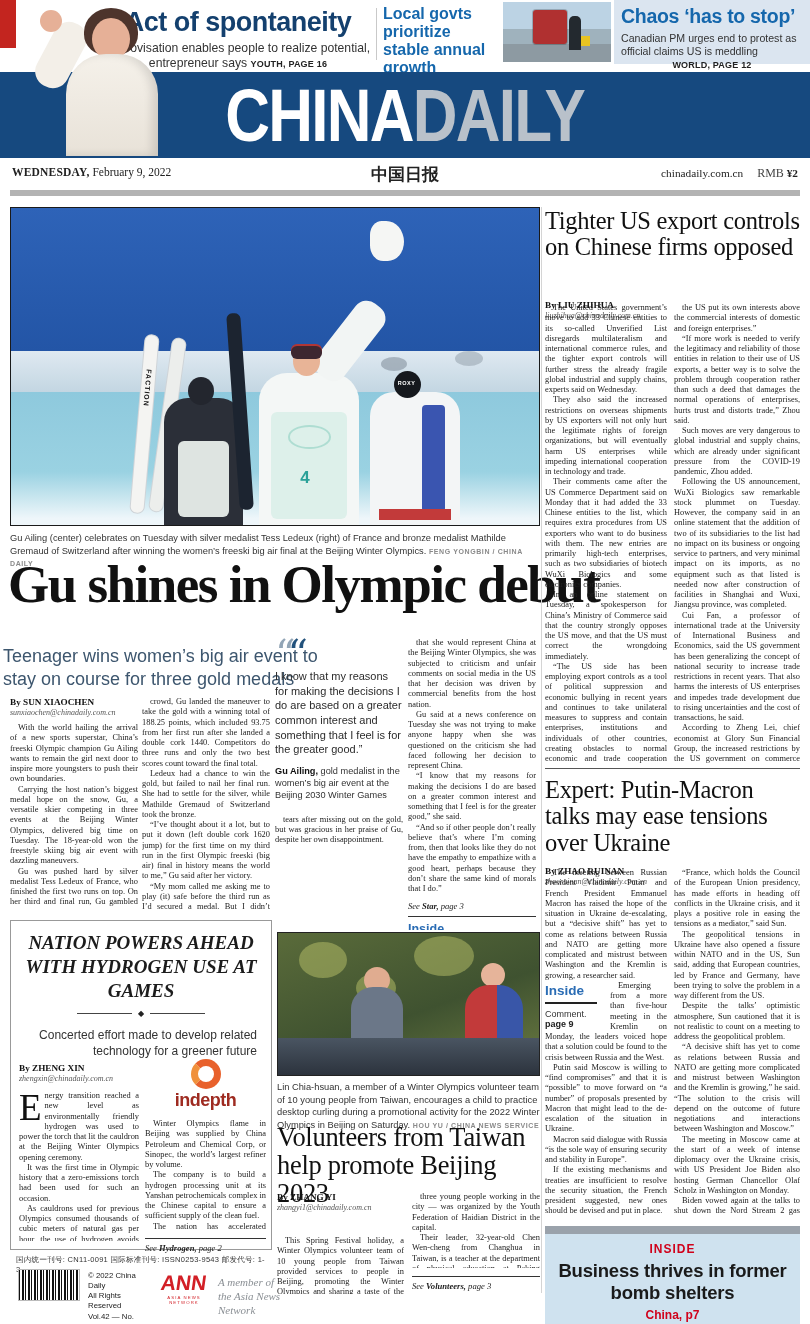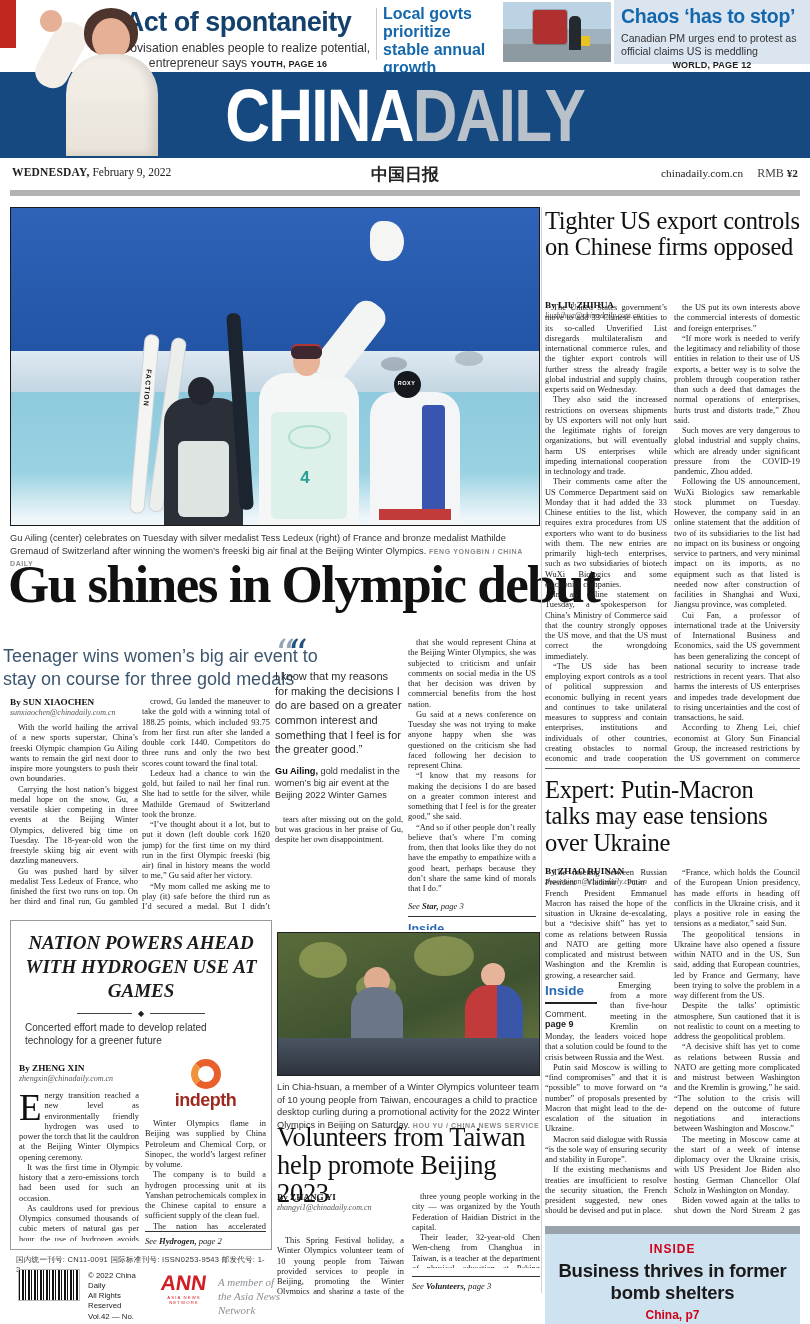--- a/index.html
+++ b/index.html
@@ -109,29 +109,29 @@
   .ib-label { font-size:12px; font-weight:bold; color:#d0021b; letter-spacing:1px; }
   .ib-head { font-size:18.5px; font-weight:bold; color:#1a1a1a; margin-top:4px; letter-spacing:-0.2px; }
   .ib-page { font-size:12px; font-weight:bold; color:#d0021b; margin-top:4px;text-align:center; }
 
   
   .nation-box { left:10px; top:920px; width:262px; height:330px; border:1px solid #999; }
   .nb-title { margin-top:10px; text-align:center; font-size:19px; font-weight:bold; font-style:italic; line-height:1.25; color:#1c1c1c; }
   .nb-div { display:flex; align-items:center; justify-content:center; margin-top:7px; }
   .nb-div .l { width:55px; height:1px; background:#444; }
   .nb-div .d { font-size:8px; color:#222; margin:0 6px; }
-  .nb-deck { margin-top:4px; text-align:left; font-family:"Liberation Sans", sans-serif; font-size:10px; line-height:1.28; color:#333; padding:0 14px; }
+  .nb-deck { margin-top:10px; text-align:right; font-family:"Liberation Sans", sans-serif; font-size:12px; line-height:1.28; color:#333; padding:0 14px; }
   .nb-colA { left:8px; top:142px; width:120px; height:178px; }
   .nb-colA .paras { margin-top:8px; }
   .nb-colB { left:134px; top:138px; width:121px; }
   .dropcap { float:left; font-size:37px; line-height:0.78; padding:3px 3px 0 0; font-family:"Liberation Serif", serif; color:#111; }
   .indepth { text-align:center; margin-bottom:8px; }
   .indepth .ring { width:30px; height:30px; border:7px solid #e8612c; border-left-color:#f0913c; border-radius:50%; margin:0 auto; }
   .indepth .word { font-family:"Liberation Sans", sans-serif; font-weight:bold; font-size:18px; color:#9e2b21; letter-spacing:-0.5px; margin-top:1px; }
-  .nb-see { border-top:1px solid #333; padding-top:4px; }
+  .nb-see { border-top:1px solid #333; margin-top:7px; padding-top:4px; }
   .nb-colB .bodycolB { height:112px; overflow:hidden; }
 
   
   .vol-photo { left:277px; top:932px; width:263px; height:144px; border:1px solid #222; overflow:hidden; background:linear-gradient(160deg,#5a6b3a,#3f5230 55%,#6d7c42); }
   .vp-leaf { position:absolute; border-radius:50%; background:#b9c26a; opacity:.5; }
   .vp-table { position:absolute; left:0; bottom:0; width:100%; height:26%; background:linear-gradient(180deg,#4a5562,#2c333d); }
   .vp-p1 { position:absolute; left:28%; bottom:18%; width:52px; height:62px; border-radius:22px 22px 0 0; background:#6b7788; }
   .vp-h1 { position:absolute; left:33%; bottom:58%; width:26px; height:26px; border-radius:50%; background:#e0ac90; }
   .vp-p2 { position:absolute; right:6%; bottom:14%; width:58px; height:70px; border-radius:24px 24px 0 0; background:linear-gradient(90deg,#c23a3a 55%,#3956a8 55%); }
   .vp-h2 { position:absolute; right:13%; bottom:62%; width:24px; height:24px; border-radius:50%; background:#e6b49a; }
@@ -255,21 +255,21 @@
     <div>
         <p>crowd, Gu landed the maneuver to take the gold with a winning total of 188.25 points, which included 93.75 from her first run after she landed a double cork 1440. Competitors do three runs and only the two best scores count toward the final total.</p>
         <p>Ledeux had a chance to win the gold, but failed to nail her final run. She had to settle for the silver, while Mathilde Gremaud of Switzerland took the bronze.</p>
         <p>“I’ve thought about it a lot, but to put it down (left double cork 1620 jump) for the first time on my third run in the first Olympic freeski (big air) final in history means the world to me,” Gu said after her victory.</p>
         <p>“My mom called me asking me to play (it) safe before the third run as I’d secured a medal. But I didn’t listen to her and gave it a go, not trying to beat anyone but to elevate myself to the next level.”</p>
       </div>
   </div>
   <div class="abs bodycol gu-col3">
     <div class="qmarks"><span class="qm1">“</span><span class="qm2">“</span></div>
     <div class="qtext">I know that my reasons for making the decisions I do are based on a greater common interest and something that I feel is for the greater good.”</div>
-    <div class="qattr"><b>Gu Ailing,</b><span> gold medalist in the women’s big air event at the Beijing 2022 Winter Games</span></div>
+    <div class="qattr"><b>Gu Ailing,</b><span> gold medalist in the women’s big air event at the Beijing 2030 Winter Games</span></div>
     <div class="paras">
         <p>tears after missing out on the gold, but was gracious in her praise of Gu, despite her own disappointment.</p>
       </div>
   </div>
   <div class="abs bodycol gu-col4">
     <div>
         <p>that she would represent China at the Beijing Winter Olympics, she was subjected to criticism and unfair comments on social media in the US that her decision was driven by commercial benefits from the host nation.</p>
         <p>Gu said at a news conference on Tuesday she was not trying to make anyone happy when she was questioned on the criticism she had faced following her decision to represent China.</p>
         <p>“I know that my reasons for making the decisions I do are based on a greater common interest and something that I feel is for the greater good,” she said.</p>
         <p>“And so if other people don’t really believe that’s where I’m coming from, then that looks like they do not have the empathy to empathize with a good heart, perhaps because they don’t share the same kind of morals that I do.”</p>

